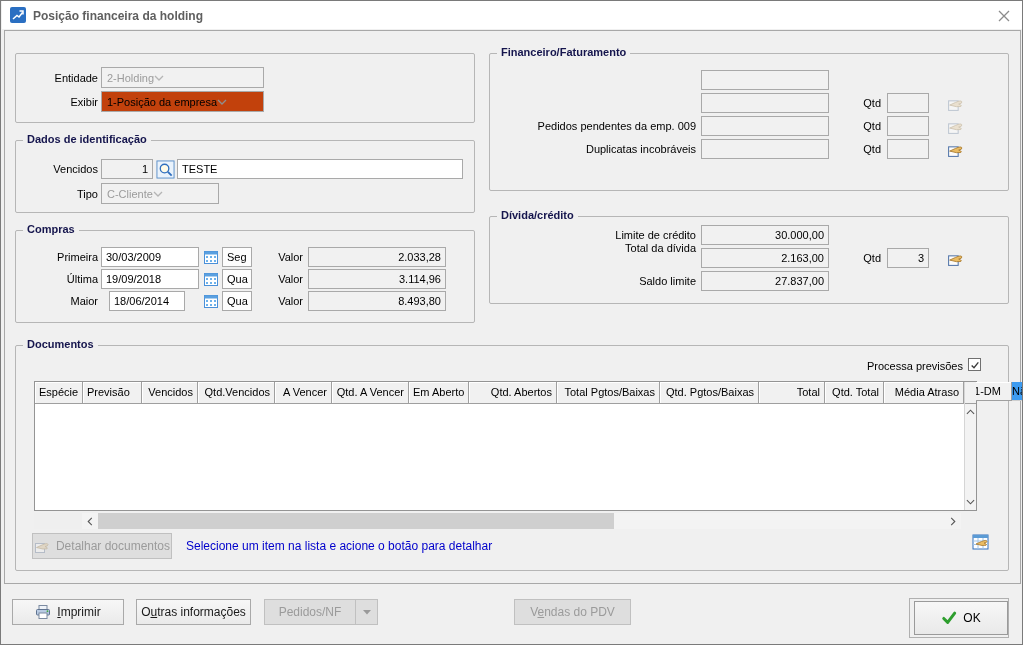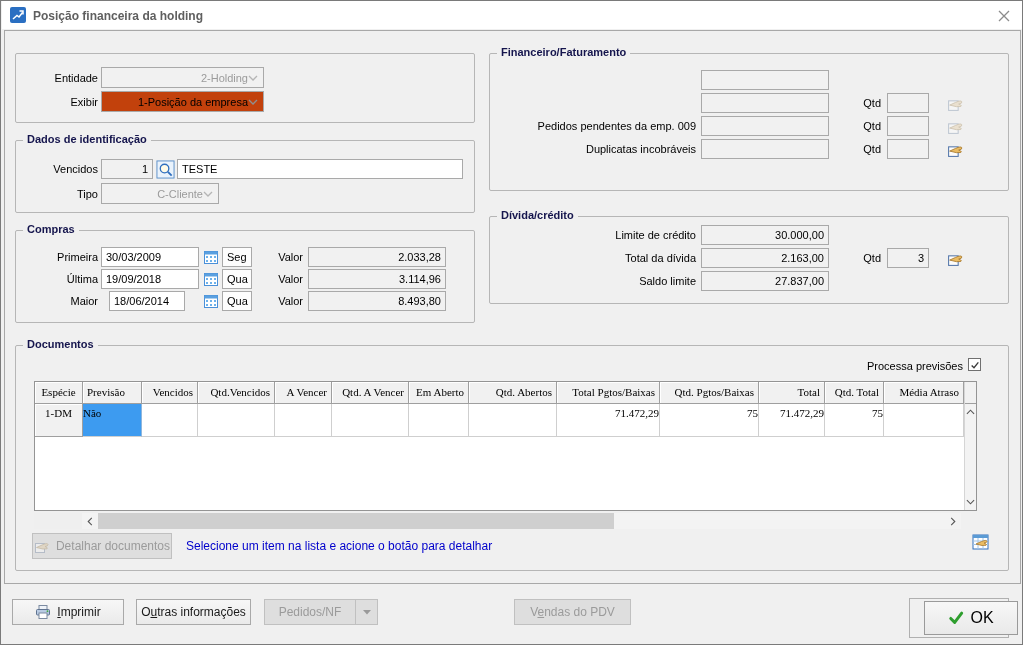--- a/index.html
+++ b/index.html
@@ -19,33 +19,33 @@
 
   
   .group { position:absolute; border:1px solid #b6b6b6; border-radius:2px; }
   .group-title { position:absolute; background:#f0f0f0; padding:0 4px; font-weight:bold; color:#15154d; font-size:11px; line-height:13px; }
 
   .lbl { position:absolute; text-align:right; line-height:14px; }
   .fld { position:absolute; height:20px; line-height:18px; border:1px solid #a9a9a9; background:#ffffff; padding:0 4px; overflow:hidden; white-space:nowrap; }
   .fld.gray { background:#f1f1f1; }
   .fld.num { text-align:right; }
 
-  .combo { position:absolute; height:21px; border:1px solid #a9a9a9; background:#fff; display:flex; align-items:center; justify-content:flex-end; padding:0 5px; }
+  .combo { position:absolute; height:21px; border:1px solid #a9a9a9; background:#fff; display:flex; align-items:center; justify-content:flex-start; padding:0 5px; }
   .combo.disabled { background:#f1f1f1; color:#9b9b9b; }
   .combo.yellow { background:#c2410c; }
 
   .iconbtn { position:absolute; display:flex; align-items:center; justify-content:center; }
   .dim { opacity:0.45; filter:grayscale(35%); }
 
   
   .grid { position:absolute; left:33px; top:380px; width:943px; height:130px; border:1px solid #949494; display:flex; background:#fff; }
-  .grid-cols { width:929px; display:flex; flex-direction:column;font-family:Liberation Serif, serif; }
+  .grid-cols { width:929px; display:flex; flex-direction:row; }
   .trow { display:flex; }
   .hc { height:22px; line-height:21px; background:#f1f1f1; border-right:1px solid #9f9f9f; border-bottom:1px solid #9f9f9f; box-shadow:inset 1px 1px 0 #ffffff; padding:0 4px; text-align:right; overflow:hidden; white-space:nowrap; }
-  .dc { height:33px; line-height:18px; background:#fff; border-right:1px solid #cfcfcf; border-bottom:1px solid #cfcfcf; padding:0 0; text-align:right; overflow:hidden; white-space:nowrap; }
+  .dc { height:19px; line-height:18px; background:#fff; border-right:1px solid #cfcfcf; border-bottom:1px solid #cfcfcf; padding:0 0; text-align:right; overflow:hidden; white-space:nowrap; }
   .dc.fixed { background:#f1f1f1; border-right:1px solid #9f9f9f; border-bottom:1px solid #9f9f9f; box-shadow:inset 1px 1px 0 #ffffff; text-align:center; }
   .dc.sel { background:#3d9bf0; color:#000; text-align:left; border-right:1px solid #8fb6dd; }
   .ac { text-align:center; } .al { text-align:left; }
   .c0{width:48px}.c1{width:59px}.c2{width:56px}.c3{width:77px}.c4{width:57px}.c5{width:77px}.c6{width:60px}.c7{width:88px}.c8{width:103px}.c9{width:99px}.c10{width:66px}.c11{width:59px}.c12{width:80px}
   .gfill { flex:1; background:#fff; }
 
   .vscroll { width:14px; display:flex; flex-direction:column; background:#f3f3f3; border-left:1px solid #d5d5d5; }
   .vs-spacer { height:22px; background:#f1f1f1; border-bottom:1px solid #9f9f9f; }
   .vs-arrow { height:16px; display:flex; align-items:center; justify-content:center; background:#f3f3f3; }
   .vs-track { flex:1; }
@@ -60,21 +60,21 @@
 
   
   .checkbox { position:absolute; width:13px; height:13px; border:1px solid #707070; background:#fff; display:flex; align-items:center; justify-content:center; }
 
   
   .btn { position:absolute; height:26px; background:linear-gradient(#f7f7f7,#eaeaea); border:1px solid #a9a9a9; display:flex; align-items:center; justify-content:center; gap:6px; font-size:12px; color:#1a1a1a; cursor:default; }
   .btn.disabled { background:#dedede; border-color:#c0c0c0; color:#9b9b9b; }
   .btn u { text-decoration:underline; }
   .split-arrow { position:absolute; height:26px; width:22px; background:#dedede; border:1px solid #c0c0c0; border-left:none; display:flex; align-items:center; justify-content:center; }
   .ok-panel { position:absolute; left:908px; top:597px; width:100px; height:40px; border:1px solid #b0b0b0; background:#f0f0f0; }
-  .ok-btn { position:absolute; left:14px; top:2px; width:94px; height:34px; background:linear-gradient(#f7f7f7,#e9e9e9); border:1px solid #9a9a9a; display:flex; align-items:center; justify-content:center; gap:6px; font-size:16px; }
+  .ok-btn { position:absolute; left:4px; top:2px; width:94px; height:34px; background:linear-gradient(#f7f7f7,#e9e9e9); border:1px solid #9a9a9a; display:flex; align-items:center; justify-content:center; gap:6px; font-size:12px; }
 
   .hint { position:absolute; color:#0000cc; font-size:12px; }
   .daybox { position:absolute; height:20px; line-height:18px; border:1px solid #a9a9a9; background:#fdfdfd; padding:0 4px; }
 </style>
 </head>
 <body>
 
 <div id="win">
 
   <div class="titlebar">
@@ -228,21 +228,21 @@
         <path d="M2.5 9.5 L8 7 Q13.5 4.5 14 6.5 Q14.3 8 11 8.5 L13 9.5 Q14 10 13 10.8 L9 11 Z" fill="#eabc63" stroke="#a8782e" stroke-width="0.8"></path>
       </svg>
   </div>
 
   <div class="group" style="left:488px;top:215px;width:520px;height:88px"></div>
   <div class="group-title" style="left:496px;top:208px">Dívida/crédito</div>
 
   <div class="lbl" style="left:495px;top:227px;width:200px">Limite de crédito</div>
   <div class="fld gray num" style="left:700px;top:224px;width:128px">30.000,00</div>
 
-  <div class="lbl" style="left:495px;top:250px;width:200px">Total da dívida</div>
+  <div class="lbl" style="left:495px;top:240px;width:200px">Total da dívida</div>
   <div class="fld gray num" style="left:700px;top:247px;width:128px">2.163,00</div>
   <div class="lbl" style="left:850px;top:250px;width:30px">Qtd</div>
   <div class="fld gray num" style="left:886px;top:247px;width:42px">3</div>
   <div class="iconbtn" style="left:944px;top:247px;width:20px;height:20px">
     <svg width="17" height="17" viewBox="0 0 16 16">
         <rect x="1.5" y="5.5" width="9" height="9" fill="#fdfdfd" stroke="#5577aa"></rect>
         <path d="M2.5 9.5 L8 7 Q13.5 4.5 14 6.5 Q14.3 8 11 8.5 L13 9.5 Q14 10 13 10.8 L9 11 Z" fill="#eabc63" stroke="#a8782e" stroke-width="0.8"></path>
       </svg>
   </div>
 

